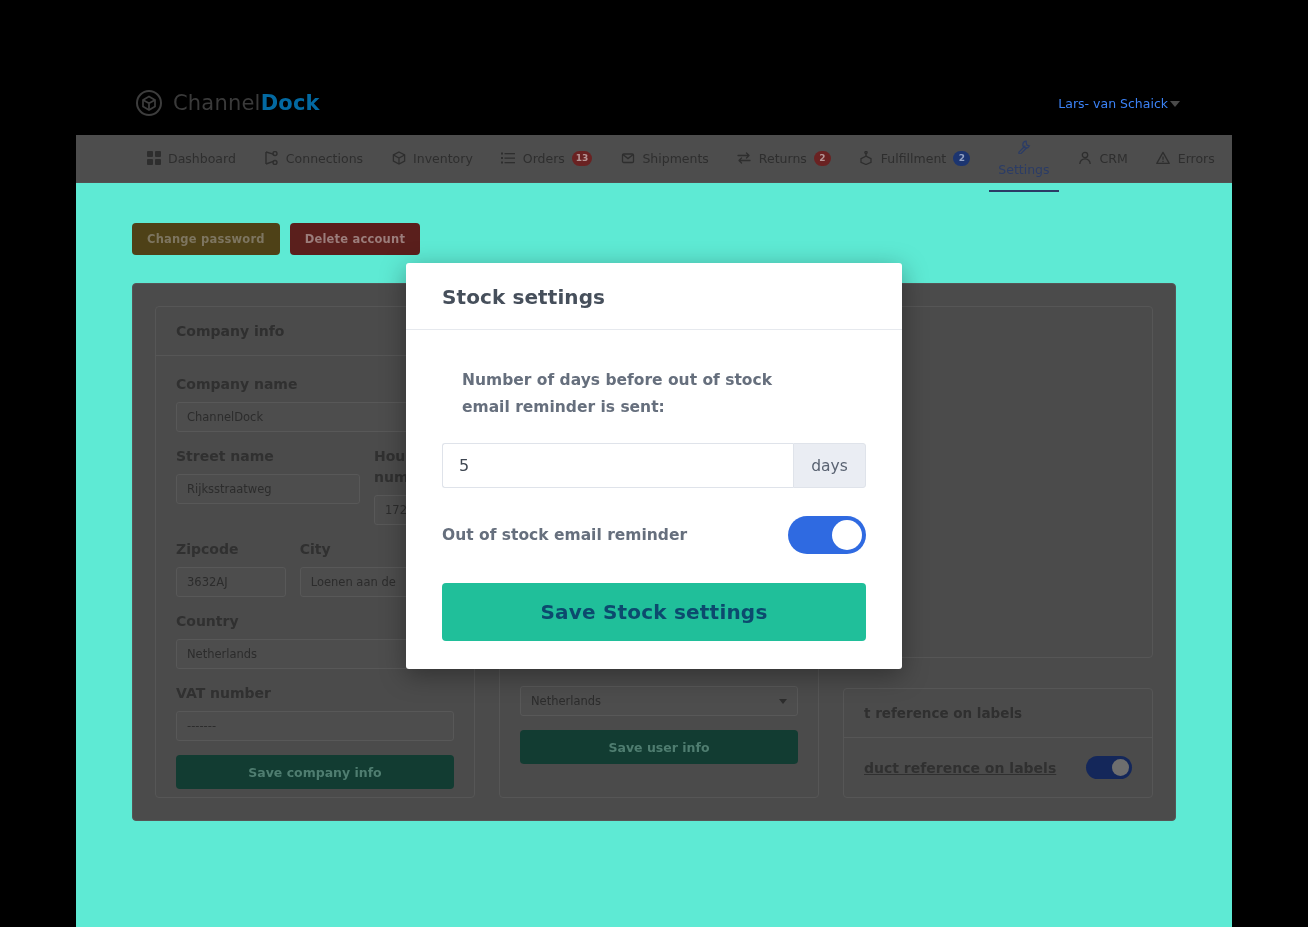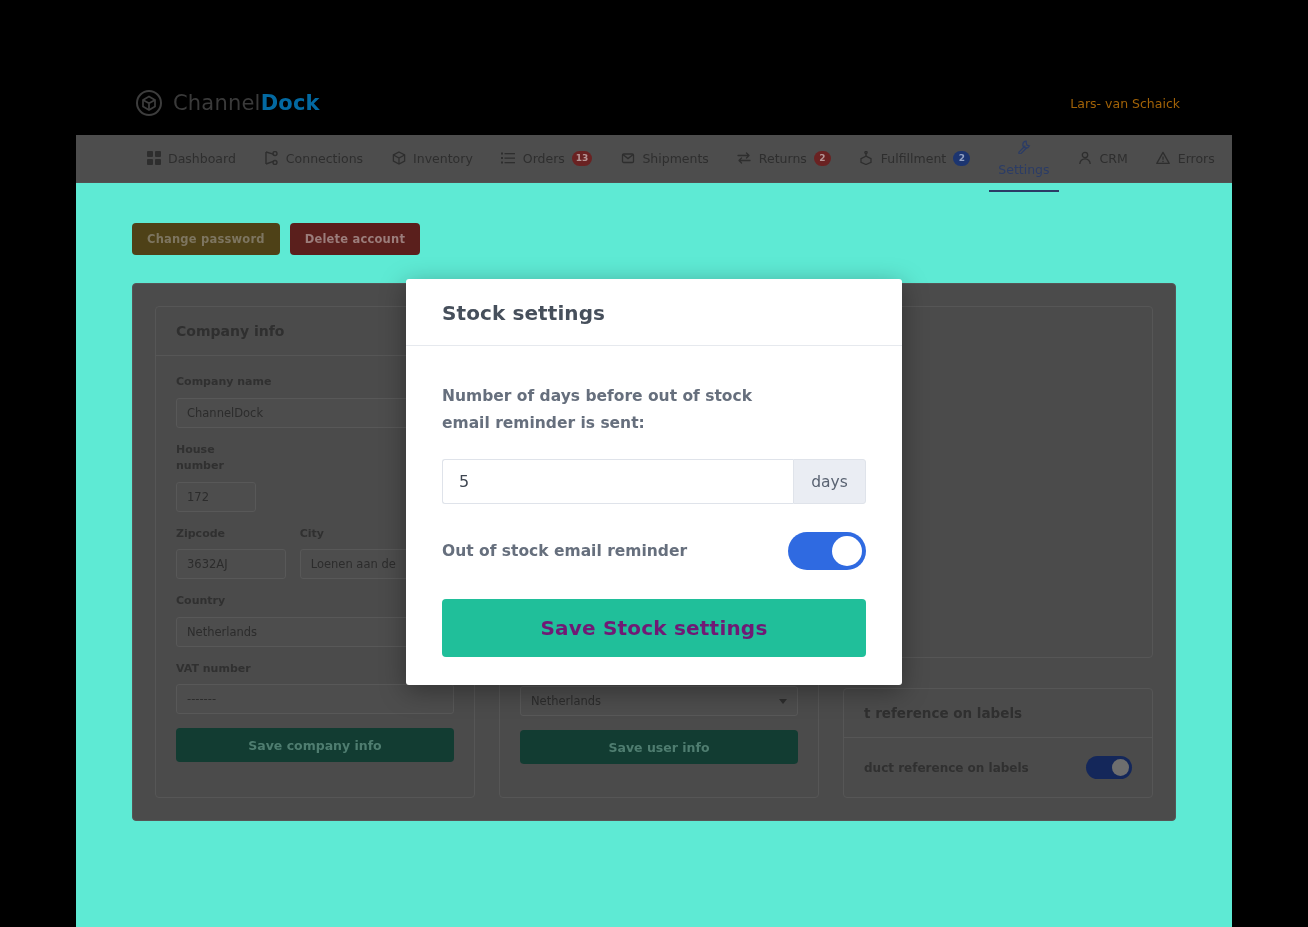--- a/index.html
+++ b/index.html
@@ -21,22 +21,22 @@
     position: absolute; left: 136px; top: 90px;
     display: flex; align-items: center; gap: 11px;
   }
   .brand-mark { width: 26px; height: 26px; position: relative; }
   .brand-mark svg { display: block; }
   .brand-text { font-size: 21px; letter-spacing: .2px; color: #3a3a3a; font-weight: 400; }
   .brand-text b { font-weight: 700; color: #0369a1; }
 
   .userbox {
     position: absolute; right: 128px; top: 96px;
-    display: flex; align-items: center; gap: 26px;
-    font-size: 12.5px; color: #a16207; flex-direction: column;
+    display: flex; align-items: center; gap: 2px;
+    font-size: 12.5px; color: #3b82f6;
   }
   .caret-down {
     width: 0; height: 0; border-left: 5px solid transparent;
     border-right: 5px solid transparent; border-top: 6px solid #4a4a4a;
     margin-top: 1px;
   }
 
   
   .page {
     position: absolute; left: 76px; top: 135px;
@@ -95,21 +95,21 @@
     background: #4b4b4b; border: 1px solid #565656; border-radius: 4px;
     width: 320px;
   }
   .panel-head {
     padding: 16px 20px; border-bottom: 1px solid #565656;
     font-size: 14px; font-weight: 700; color: #2f2f2f;
   }
   .panel-body { padding: 18px 20px 20px 20px; }
 
   .fieldlabel {
-    font-size: 11px; font-weight: 700; color: #303030;
+    font-size: 14px; font-weight: 700; color: #303030;
     margin-bottom: 7px; display: block; line-height: 1.5;
   }
   .input {
     width: 100%; height: 30px; border: 1px solid #585858;
     background: #4d4d4d; border-radius: 3px;
     font-size: 11.5px; color: #2c2c2c;
     display: flex; align-items: center; padding: 0 10px;
     margin-bottom: 14px; overflow: hidden; white-space: nowrap;
   }
   .row2 { display: flex; gap: 14px; }
@@ -132,46 +132,46 @@
 
   
   .rightcol { flex: 1 1 auto; display: flex; flex-direction: column; gap: 30px; }
   .spacer-card { flex: 1 1 auto; border: 1px solid #565656; border-radius: 4px; }
   .label-card { border: 1px solid #565656; border-radius: 4px; }
   .label-card .panel-head { font-size: 13.5px; }
   .toggle-row {
     display: flex; align-items: center; justify-content: space-between;
     padding: 18px 20px;
   }
-  .toggle-row .t-label { font-size: 12px; font-weight: 700; color: #303030; }
+  .toggle-row .t-label { font-size: 14px; font-weight: 700; color: #303030; text-decoration: underline; }
   .switch {
     width: 46px; height: 23px; border-radius: 12px;
     background: #14275a; position: relative; flex: 0 0 auto;
   }
   .switch .knob {
     position: absolute; right: 3px; top: 3px;
     width: 17px; height: 17px; border-radius: 50%; background: #6e6e6e;
   }
 
   
   .modal {
-    position: absolute; left: 406px; top: 279px;
+    position: absolute; left: 406px; top: 263px;
     width: 496px; background: #fff;
     border-radius: 3px; box-shadow: 0 6px 26px rgba(0,0,0,.35);
     z-index: 40;
   }
   .modal-head {
     padding: 22px 36px 20px 36px;
     border-bottom: 1px solid #e6e9ee;
   }
   .modal-title { font-size: 20px; font-weight: 700; color: #464f5b; letter-spacing: .1px; }
   .modal-body { padding: 37px 36px 28px 36px; }
   .modal-q {
     font-size: 15.5px; font-weight: 700; color: #666f7d;
-    line-height: 1.72; margin-bottom: 23px; max-width: 360px;
+    line-height: 1.72; margin-bottom: 23px; max-width: 360px; margin-left: 20px;
   }
   .numgroup { display: flex; height: 45px; margin-bottom: 28px; }
   .numgroup .num {
     flex: 1 1 auto; border: 1px solid #dfe3ea; border-right: none;
     background: #fff; font-size: 16px; color: #3e4651;
     display: flex; align-items: center; padding: 0 16px;
     border-radius: 3px 0 0 3px;
   }
   .numgroup .unit {
     width: 73px; flex: 0 0 73px; border: 1px solid #dfe3ea;
@@ -182,21 +182,21 @@
   .modal-toggle-row {
     display: flex; align-items: center; justify-content: space-between;
     margin-bottom: 29px;
     gap: 32px;
   }
   .modal-toggle-row .mt-label { font-size: 15.5px; font-weight: 700; color: #666f7d; }
   .switch-lg { width: 78px; height: 38px; border-radius: 19px; background: #2f6ae1; position: relative; }
   .switch-lg .knob { position: absolute; right: 4px; top: 4px; width: 30px; height: 30px; border-radius: 50%; background: #fff; }
   .btn-primary {
     width: 100%; height: 58px; border-radius: 4px;
-    background: #20bf9a; color: #701a75;
+    background: #20bf9a; color: #0c4a6e;
     font-size: 20px; font-weight: 700; letter-spacing: .2px;
     display: flex; align-items: center; justify-content: center;
   }
 </style>
 </head>
 <body>
 
 <div class="screen">
 
   <div class="brandbar">
@@ -334,20 +334,24 @@
 
       <div class="maincard">
 
         <div class="panel">
           <div class="panel-head">Company info</div>
           <div class="panel-body">
             <label class="fieldlabel">Company name</label>
             <div class="input">ChannelDock</div>
 
             <div class="row2">
+              <div class="col-a">
+                <label class="fieldlabel">Street name</label>
+                <div class="input">Rijksstraatweg</div>
+              </div>
               <div class="col-b">
                 <label class="fieldlabel">House number</label>
                 <div class="input">172</div>
               </div>
             </div>
 
             <div class="row2">
               <div class="col-a">
                 <label class="fieldlabel">Zipcode</label>
                 <div class="input">3632AJ</div>

